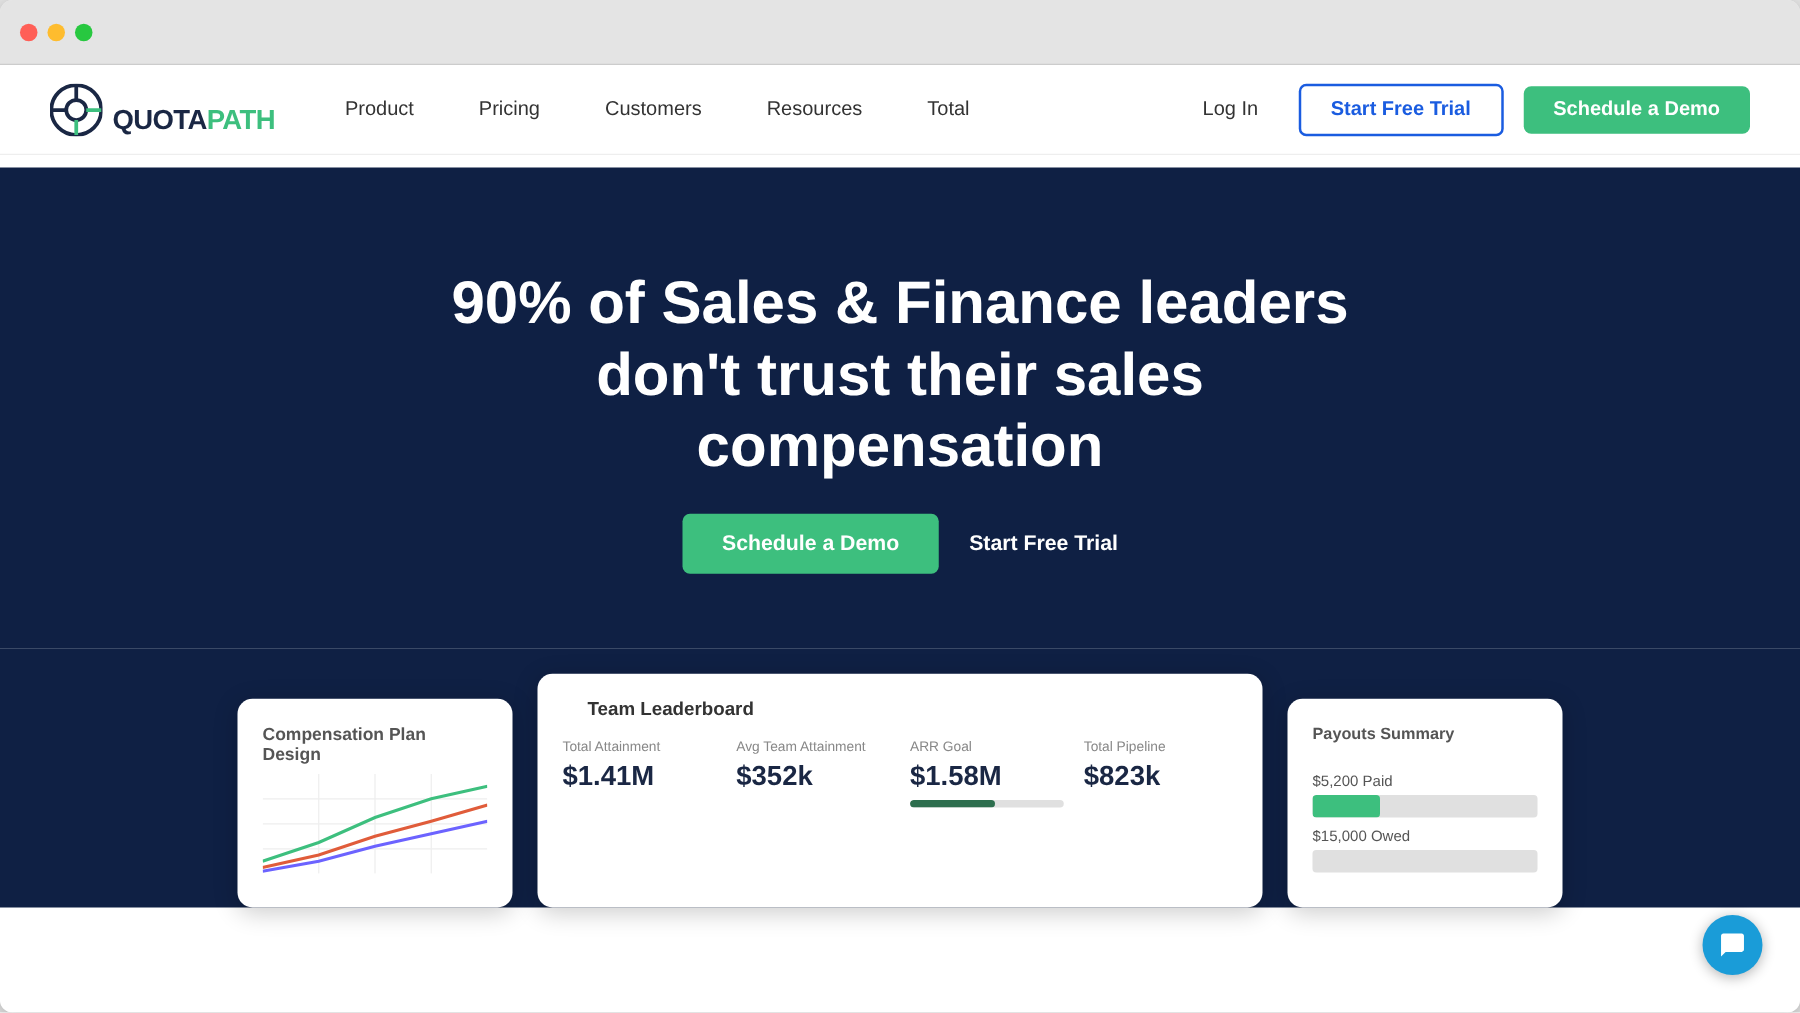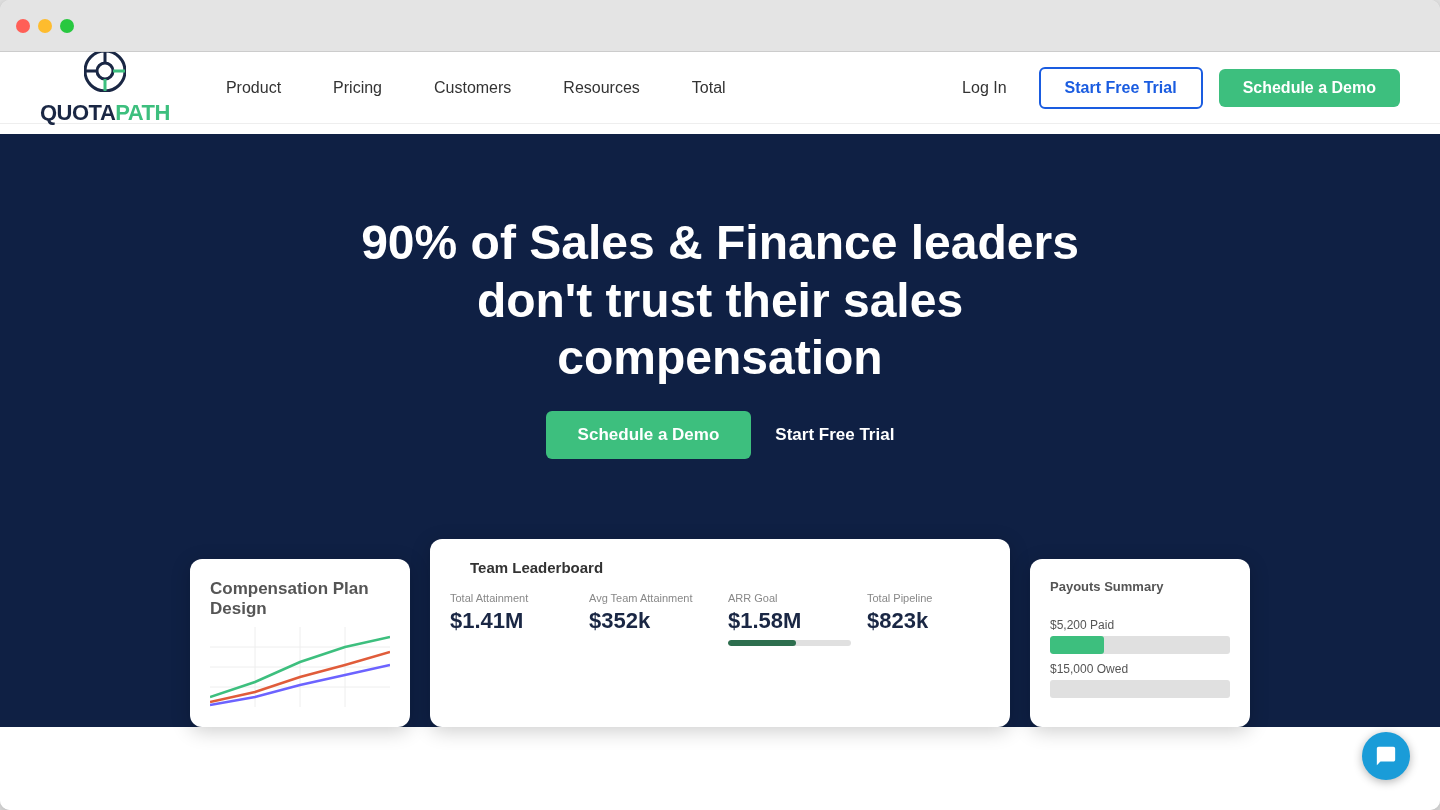--- a/index.html
+++ b/index.html
@@ -45,25 +45,24 @@
       height: 72px;
       display: flex;
       align-items: center;
       padding: 0 40px;
       border-bottom: 1px solid #eee;
       position: relative;
       z-index: 10;
     }
     .logo {
       display: flex;
-      align-items: center;
+      align-items: flex-end;
       gap: 8px;
       margin-right: 40px;
       text-decoration: none;
-      flex-direction: column;
     }
     .logo-icon {
       width: 42px;
       height: 42px;
     }
     .logo-text {
       font-size: 22px;
       font-weight: 800;
       letter-spacing: -0.5px;
     }
@@ -181,21 +180,21 @@
       padding: 20px;
       box-shadow: 0 4px 20px rgba(0,0,0,0.2);
     }
 
     .card-comp-plan {
       width: 220px;
       min-height: 130px;
       margin-top: 20px;
     }
     .card-comp-plan h3 {
-      font-size: 17px;
+      font-size: 14px;
       color: #555;
       margin-bottom: 8px;
     }
     .chart-area {
       width: 100%;
       height: 80px;
       position: relative;
       overflow: hidden;
     }
 

